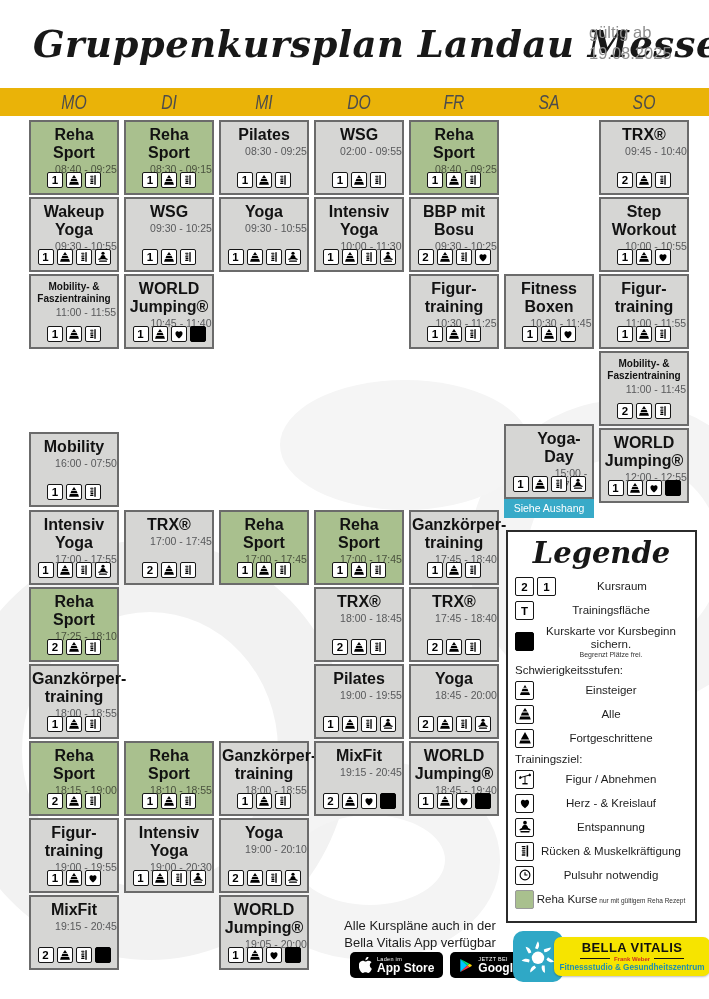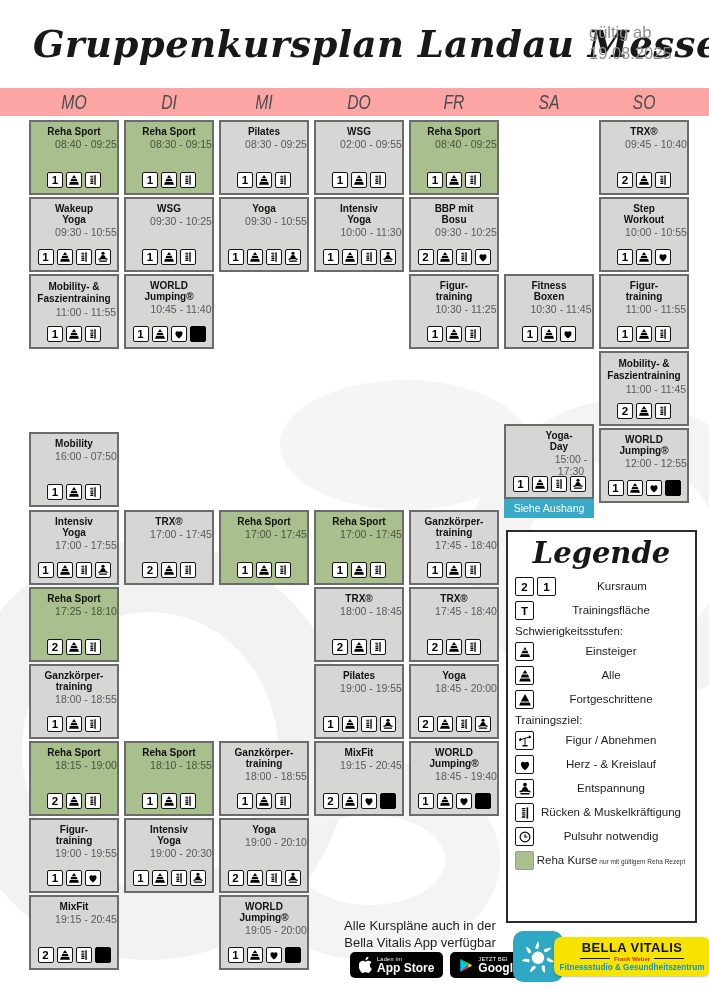--- a/index.html
+++ b/index.html
@@ -13,31 +13,31 @@
   .wm4{left:240px;top:760px;width:260px;height:200px;border:55px solid #f4f4f4;background:transparent;}
 
   .layer{position:absolute;inset:0;z-index:1;}
 
   
   .title{position:absolute;left:33px;top:22px;margin:0;font-family:"DejaVu Serif",serif;
          font-style:italic;font-weight:700;font-size:37px;color:#181818;letter-spacing:.5px;white-space:nowrap;}
   .valid{position:absolute;left:589px;top:22px;width:112px;font-size:16.5px;color:#8d8d8d;line-height:1.25;}
 
   
-  .dayband{position:absolute;left:0;top:88px;width:709px;height:28px;background:#fca5a5;}
+  .dayband{position:absolute;left:0;top:88px;width:709px;height:28px;background:#eab308;}
   .day-label{position:absolute;top:0;width:90px;height:28px;line-height:27px;text-align:center;
              font-size:21px;color:#4c4c4c;font-style:italic;font-weight:400;
              transform:scaleX(.75);transform-origin:center;}
 
   
   .grid{position:absolute;left:0;top:120px;width:709px;height:860px;}
   .course-card{position:absolute;width:90px;height:75px;background:#d6d6d4;border:2px solid #6b6b6b;
                box-sizing:border-box;text-align:center;}
   .course-card.reha{background:#a9c08e;}
-  .c-title{margin:4px 1px 0;font-weight:700;font-size:10px;line-height:1.12;white-space:pre-line;color:#121212;}
+  .c-title{margin:4px 1px 0;font-weight:700;font-size:16px;line-height:1.12;white-space:pre-line;color:#121212;}
   .c-title.sm{font-size:10px;line-height:1.18;margin-top:5px;}
   .c-time{font-size:10.5px;color:#58595b;margin-top:1px;margin-left:24px;}
   .reha .c-time{color:#4a523e;}
   .c-icons{position:absolute;left:0;right:0;bottom:5px;display:flex;justify-content:center;gap:3px;}
   .icon-box{width:16px;height:16px;background:#fff;border:1.6px solid #161616;box-sizing:border-box;
             display:inline-flex;align-items:center;justify-content:center;border-radius:2px;flex:0 0 auto;}
   .icon-box.num{font-weight:700;font-size:11.5px;color:#000;}
   .icon-box svg{width:12px;height:12px;display:block;}
   .icon-box.filled{background:#000;border-color:#000;}
   .icon-box.reha-box{background:#a9c08e;border-color:#9a9a9a;}
@@ -1179,20 +1179,26 @@
               <span class="icon-box num">2</span>
               <span class="icon-box num">1</span>
             </div>
             <div class="lg-label"><span>Kursraum</span></div>
           </div>
           <div class="lg-row">
             <div class="lg-icons">
               <span class="icon-box num">T</span>
             </div>
             <div class="lg-label"><span>Trainingsfläche</span></div>
+          </div>
+          <div class="lg-row">
+            <div class="lg-icons">
+              <span class="icon-box filled"></span>
+            </div>
+            <div class="lg-label"><span>Kurskarte vor Kursbeginn sichern.</span><span class="lg-sub">Begrenzt Plätze frei.</span></div>
           </div>
         </div>
       <div class="lg-heading">Schwierigkeitsstufen:</div>
       <div id="lg-diff">
           <div class="lg-row">
             <div class="lg-icons">
               <span class="icon-box">
                 <svg viewBox="0 0 16 16">
                   <polygon points="8,2.4 10,5.3 6,5.3"></polygon>
                   <polygon points="5.2,6.5 10.8,6.5 11.9,9.3 4.1,9.3"></polygon>

